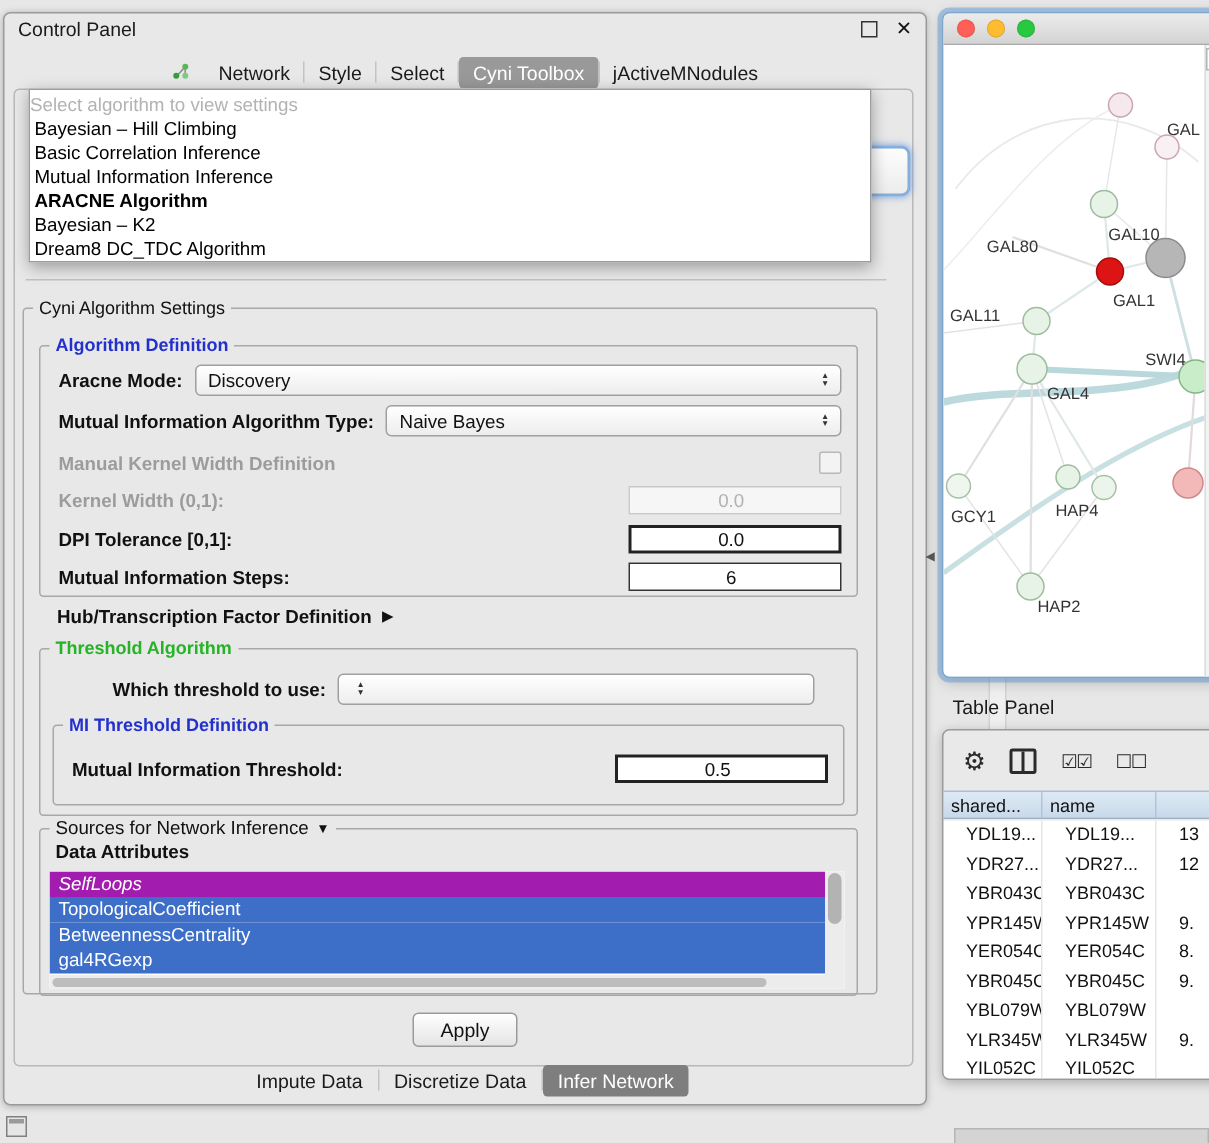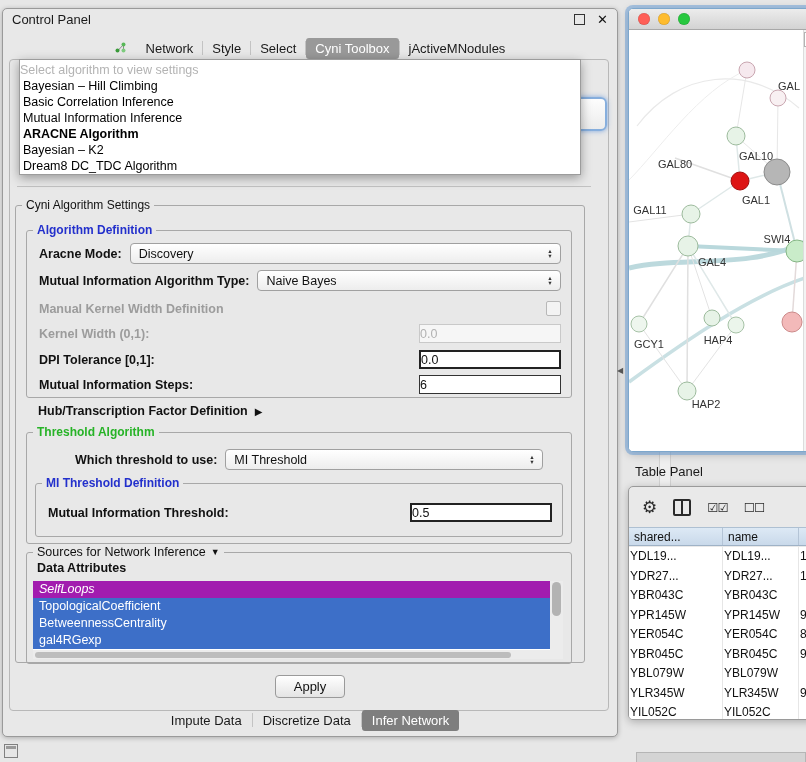--- a/index.html
+++ b/index.html
@@ -42,21 +42,21 @@
   #gb-mithreshold{left:8px;top:50px;width:528px;height:54px}
   #gb-sources{left:10px;top:346px;width:546px;height:112px}
   .row{position:absolute;left:12px;right:10px;height:21px;display:flex;align-items:center}
   .lbl{font-weight:bold;font-size:12.5px;color:#111;white-space:nowrap}
   .lbl.disabled{color:#9c9c9c}
   .combo{flex:1;margin-left:8px;height:21px;background:linear-gradient(#ffffff,#ededed);border:1px solid #a0a0a0;
     border-radius:4px;display:flex;align-items:center;padding:0 4px 0 8px;font-size:12.5px;box-sizing:border-box}
   .combo-text{flex:1;white-space:nowrap}
   .combo-arrows{display:flex;flex-direction:column;align-items:center;justify-content:center;font-size:5.5px;line-height:5px;color:#333;width:12px}
   .field{width:142px;height:19px;background:#fff;border:1px solid #8a8a8a;display:flex;align-items:center;
-    justify-content:flex-start;padding-right:5px;font-size:12.5px;box-sizing:border-box}
+    justify-content:center;padding-right:5px;font-size:12.5px;box-sizing:border-box}
   .field.strong{border:2px solid #222}
   .field.dark{border:1.5px solid #333}
   .field.disabled{border:1px solid #c9c9c9;background:#f6f6f6;color:#b2b2b2}
   .checkbox{width:13px;height:13px;border:1px solid #b8b8b8;background:#f3f3f3;border-radius:2px}
   .hub-row{position:absolute;left:22px;top:198px;display:flex;align-items:center;gap:7px;font-size:12.5px;font-weight:bold}
   .hub-arrow{font-size:10px}
   .sources-title{display:flex;align-items:center;gap:5px;font-size:12.5px}
   .sources-arrow{font-size:9px}
   .attrs-sub{position:absolute;left:10px;top:8px;font-weight:bold;font-size:12.5px}
   .attr-list{position:absolute;left:6px;top:28px;right:8px;height:78px;background:#fff;overflow:hidden}
@@ -85,24 +85,24 @@
   #table-window{position:absolute;left:628px;top:486px;width:186px;height:232px;background:#e9e9e9;border:1px solid #9a9a9a;
     border-radius:5px;box-shadow:0 2px 8px rgba(0,0,0,.25);overflow:hidden}
   .ttoolbar{position:absolute;left:0;top:0;right:0;height:40px;display:flex;align-items:center;padding-left:13px;gap:16px}
   .gear{font-size:17px;color:#2a2a2a;line-height:1}
   .columns-icon{width:14px;height:13px;border:2px solid #2a2a2a;border-radius:2px;position:relative;display:inline-block}
   .columns-icon::after{content:"";position:absolute;left:50%;top:0;bottom:0;width:2px;background:#2a2a2a;transform:translateX(-50%)}
   .chk{font-size:12.5px;letter-spacing:-1px;color:#2a2a2a}
   .thead{position:absolute;left:0;right:0;top:40px;height:19px;display:flex;background:linear-gradient(#dde9f5,#c9d9ea);
     border-top:1px solid #aec0d2;border-bottom:1px solid #9fb2c6;font-size:12px;box-sizing:border-box}
   .hcell{padding:2px 5px;border-right:1px solid #b4c4d6;box-sizing:border-box;white-space:nowrap;overflow:hidden}
-  .c0{width:94px}.c1{width:76px}.c2{flex:1}
+  .c0{width:66px}.c1{width:76px}.c2{flex:1}
   .tbody{position:absolute;top:60px;left:0;right:0;bottom:0;background:#fff}
   .trow{display:flex;height:19.5px;font-size:12px}
-  .tcell{padding:0 1px;border-right:1px solid #e6e6e6;box-sizing:border-box;white-space:nowrap;overflow:hidden;line-height:19.5px}
+  .tcell{padding:0 15px;border-right:1px solid #e6e6e6;box-sizing:border-box;white-space:nowrap;overflow:hidden;line-height:19.5px}
   
   #splitter-arrow{position:absolute;left:617px;top:366px;font-size:8px;color:#555}
   #bottom-strip{position:absolute;left:636px;top:752px;width:170px;height:10px;background:#d4d4d4;border:1px solid #b5b5b5;border-bottom:none;box-sizing:border-box}
   #corner-icon{position:absolute;left:4px;top:744px;width:12px;height:12px;border:1px solid #808080;background:#e6e6e6}
   #corner-icon::after{content:"";position:absolute;left:1px;top:1px;right:1px;height:3px;background:#9a9a9a}
 </style>
 </head>
 <body>
 
 <div id="control-panel">
@@ -211,21 +211,20 @@
       <div class="hub-row">
         <span>Hub/Transcription Factor Definition</span>
         <span class="hub-arrow">▶</span>
       </div>
 
       <div class="groupbox" id="gb-threshold">
         <span class="legend green">Threshold Algorithm</span>
         <div class="row" style="top:16px;left:48px;right:28px">
           <span class="lbl">Which threshold to use:</span>
           <div class="combo">
-            <span class="combo-text">MI Threshold</span>
             <span class="combo-arrows">
                 <i>▲</i>
                 <i>▼</i>
               </span>
           </div>
         </div>
         <div class="groupbox" id="gb-mithreshold">
           <span class="legend blue">MI Threshold Definition</span>
           <div class="row" style="top:18px">
             <span class="lbl">Mutual Information Threshold:</span>

